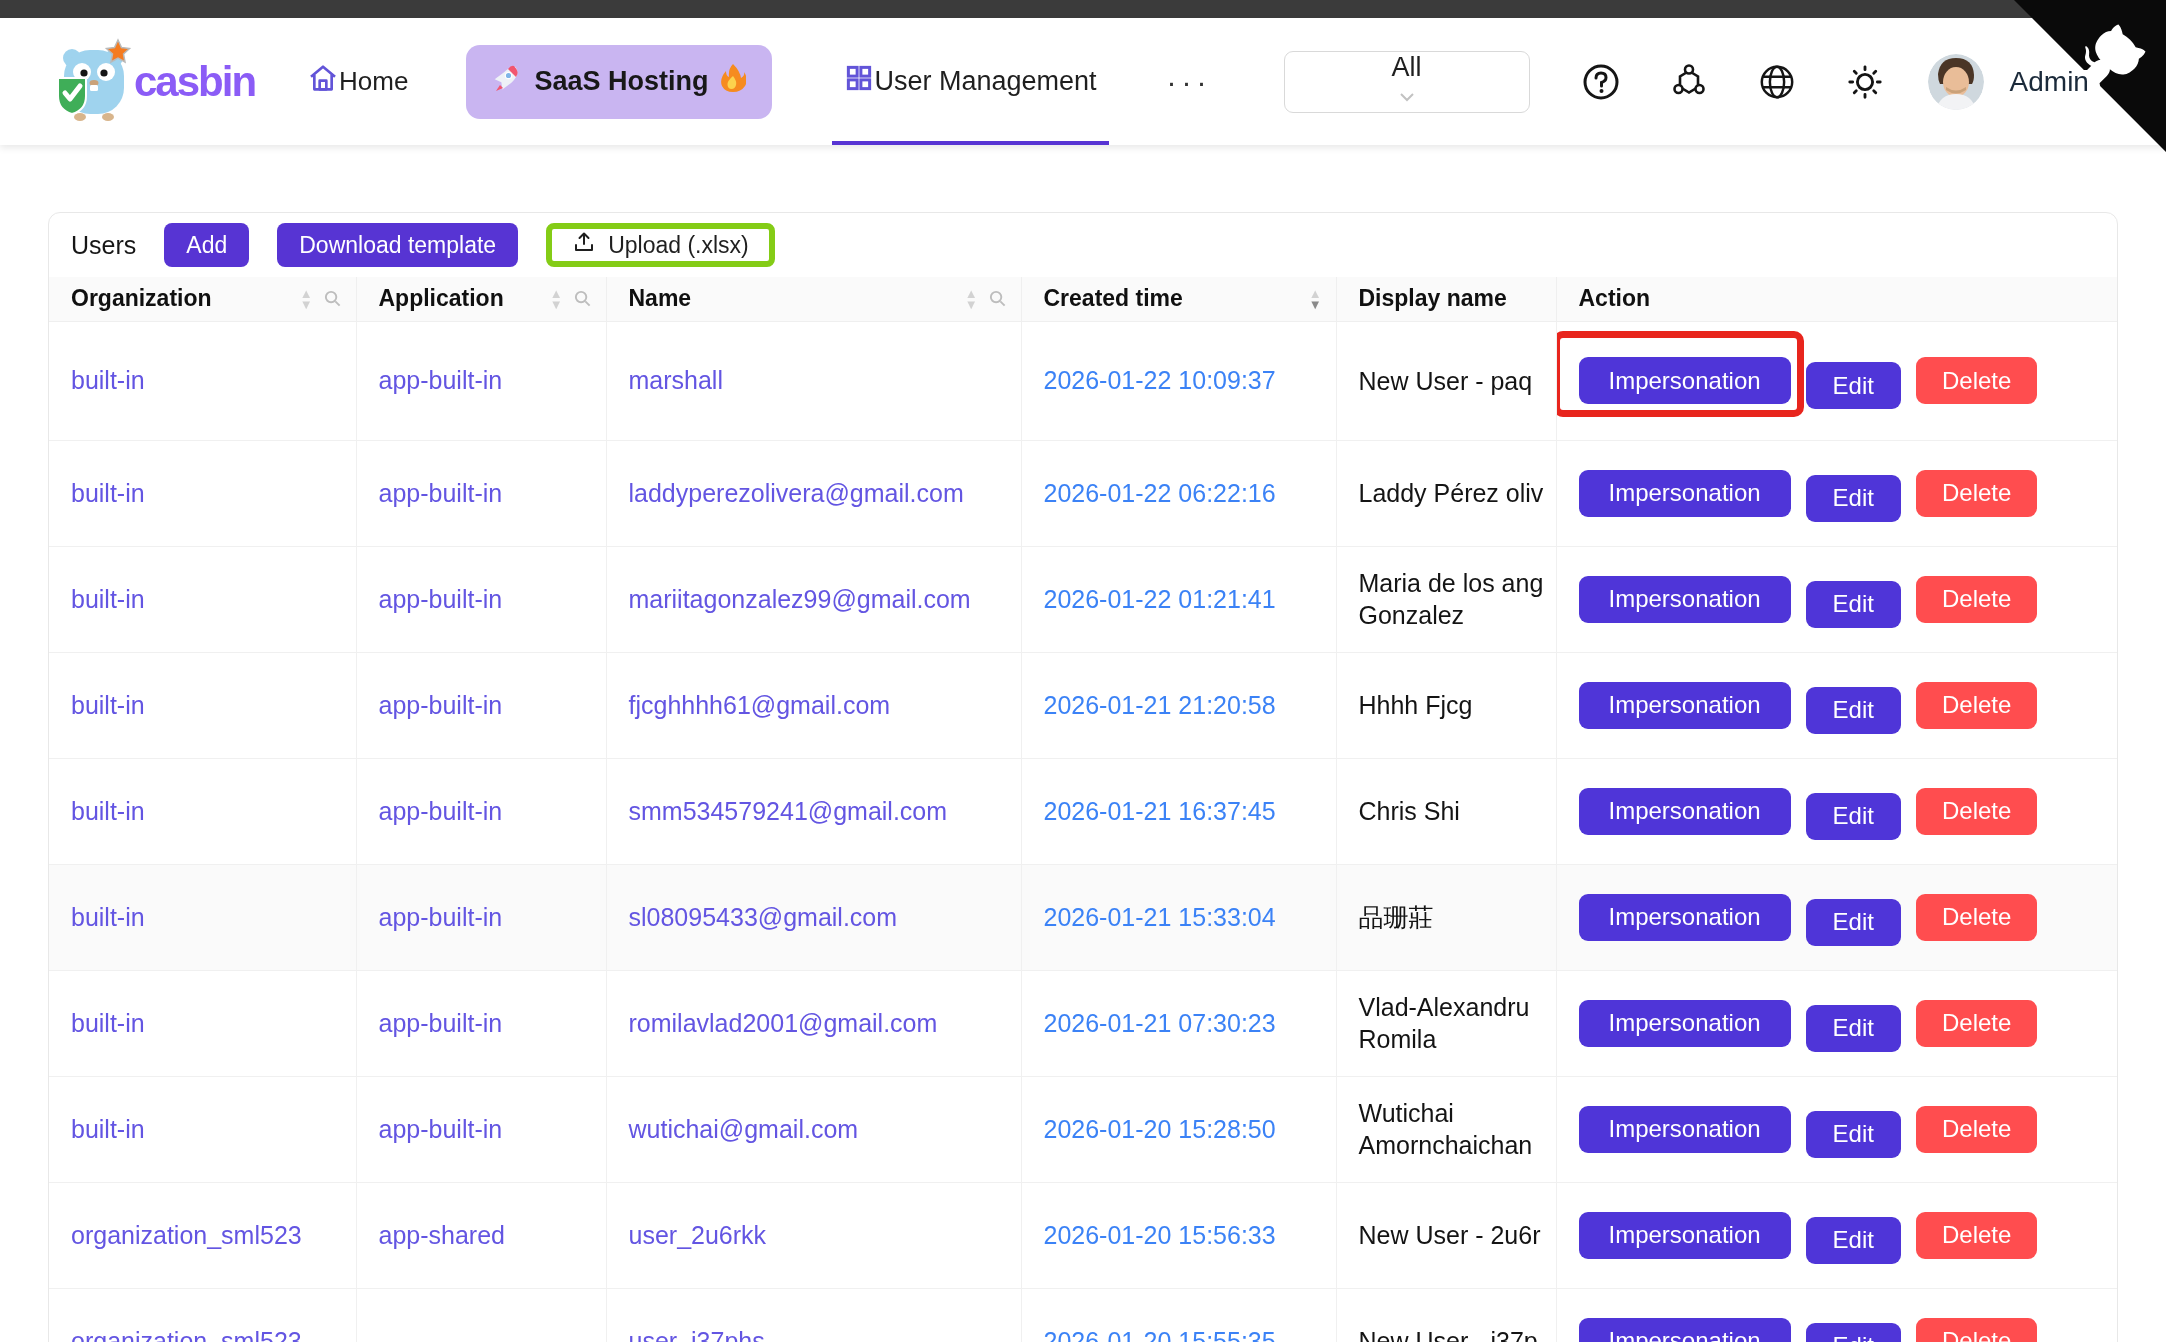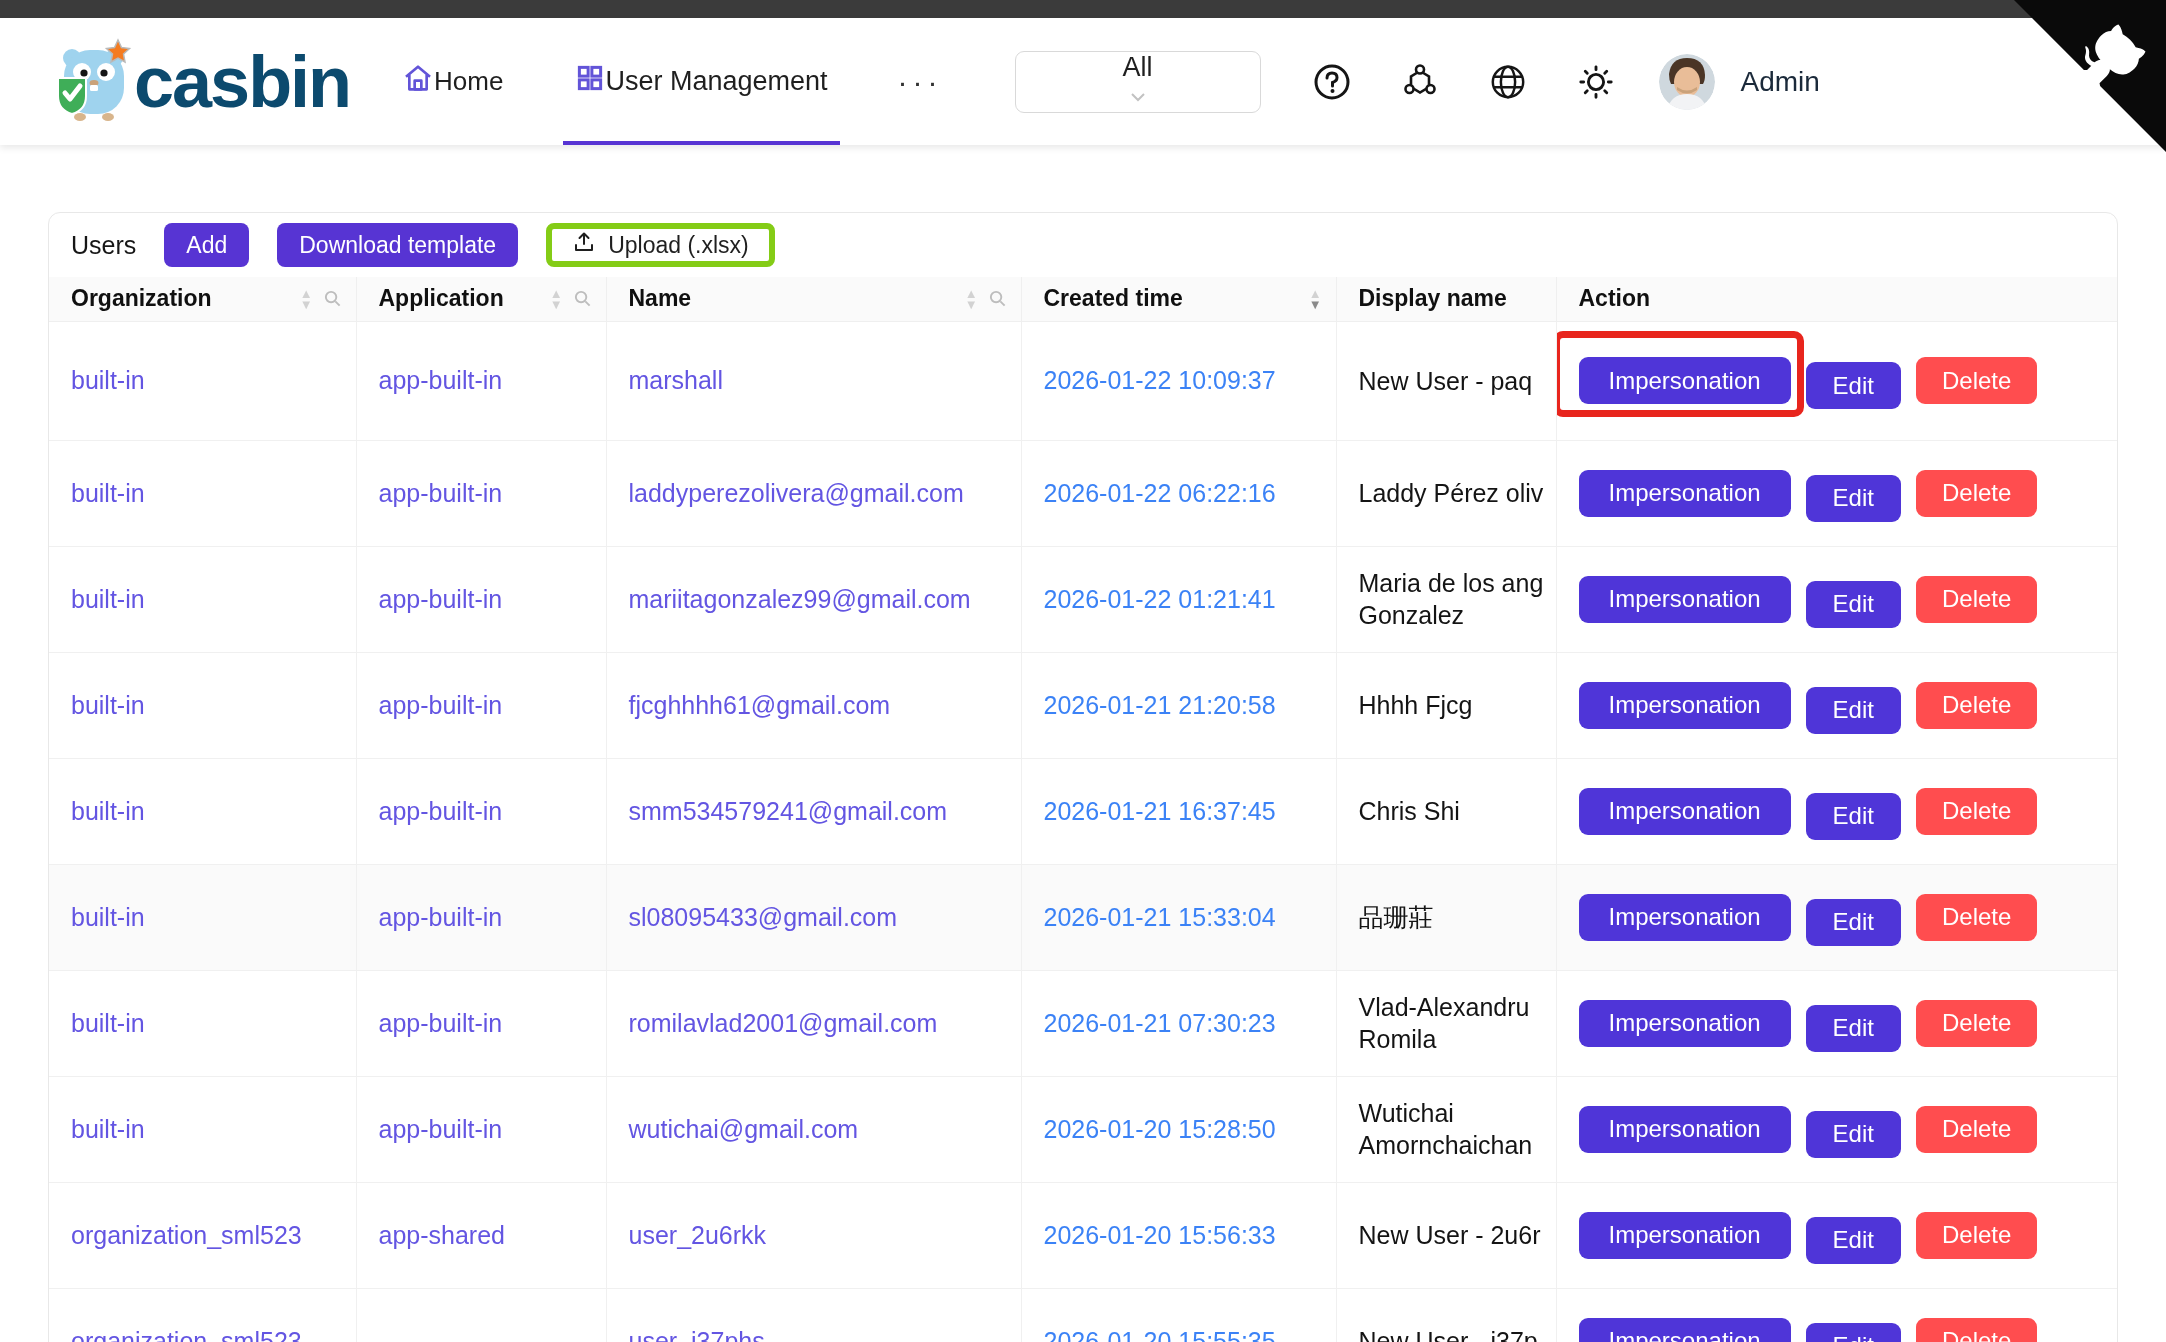--- a/index.html
+++ b/index.html
@@ -5,21 +5,21 @@
   * { box-sizing: border-box; margin: 0; padding: 0; }
   html,body { width:2166px; height:1342px; overflow:hidden; background:#fff;
     font-family:"Liberation Sans", sans-serif; color:#1f1f1f; }
 
   
   .top-strip { height:18px; background:#3b3b3b; }
   .navbar { position:relative; height:127px; background:#fff; display:flex; align-items:center;
     padding-left:56px; box-shadow:0 3px 7px rgba(0,0,0,.09); z-index:2; }
 
   .brand { display:flex; align-items:center; gap:2px; }
-  .brand-word { font-size:72px; font-weight:600; letter-spacing:-2px; color:#0c4a6e; }
+  .brand-word { font-size:42px; font-weight:600; letter-spacing:-2px; color:#8b5cf6; }
 
   .nav-home { display:flex; align-items:center; margin-left:52px; font-size:26px; cursor:pointer; }
 
   .saas-pill { display:flex; align-items:center; gap:12px; margin-left:58px; background:#c9b5f1;
     border-radius:14px; padding:0 26px; height:74px; font-size:27px; font-weight:700; color:#181818; cursor:pointer; }
 
   .nav-tab { position:relative; display:flex; align-items:center; margin-left:60px;
     height:100%; padding:0 12px; font-size:27px; cursor:pointer; }
   .nav-tab::after { content:""; position:absolute; left:0; right:0; bottom:0; height:4px; background:#5734d3; }
 
@@ -113,20 +113,37 @@
     <span>
       <svg width="32" height="32" viewBox="0 0 24 24" fill="none" stroke="#6254d8" stroke-width="2" stroke-linejoin="round">
         <path d="M3 11 L12 3.5 L21 11"></path>
           <path d="M5.5 9.5 V20.5 H18.5 V9.5"></path>
           <rect x="9.5" y="14" width="5" height="6.5"></rect>
       </svg>
     </span>
     <span>Home</span>
   </div>
 
+  <div class="saas-pill">
+    <span>
+      <svg width="30" height="30" viewBox="0 0 30 30">
+        <path d="M22 3 Q28 9 20 19 L12 27 L10 20 L3 18 L11 10 Q17 2 22 3Z" fill="#eef2f7" transform="rotate(8 15 15)"></path>
+        <path d="M22 3 Q28 9 24 14 L16 6 Q19 2 22 3Z" fill="#f2556f"></path>
+        <circle cx="16.5" cy="12.5" r="3.2" fill="#7fb6e8" stroke="#fff" stroke-width="1.2"></circle>
+        <path d="M8 22 L4 28 L11 25 Z" fill="#f2556f"></path>
+      </svg>
+    </span>
+    <span>SaaS Hosting</span>
+    <span>
+      <svg width="26" height="30" viewBox="0 0 26 30">
+        <path d="M13 1 Q20 8 21 15 Q25 13 24 9 Q29 16 25 23 Q21 29 13 29 Q5 29 2 23 Q-1 16 6 8 Q6 13 9 14 Q8 6 13 1Z" fill="#f68b1f"></path>
+        <path d="M13 13 Q17 18 16 22 Q15 26 11.5 26 Q8 26 7.5 22 Q7 18 13 13Z" fill="#fcd34d"></path>
+      </svg>
+    </span>
+  </div>
 
   <div class="nav-tab">
     <span>
       <svg width="30" height="30" viewBox="0 0 24 24" fill="none" stroke="#6254d8" stroke-width="2.4">
         <rect x="3.5" y="3.5" width="7" height="7"></rect>
           <rect x="13.5" y="3.5" width="7" height="7"></rect>
         <rect x="3.5" y="13.5" width="7" height="7"></rect>
           <rect x="13.5" y="13.5" width="7" height="7"></rect>
       </svg>
     </span>

